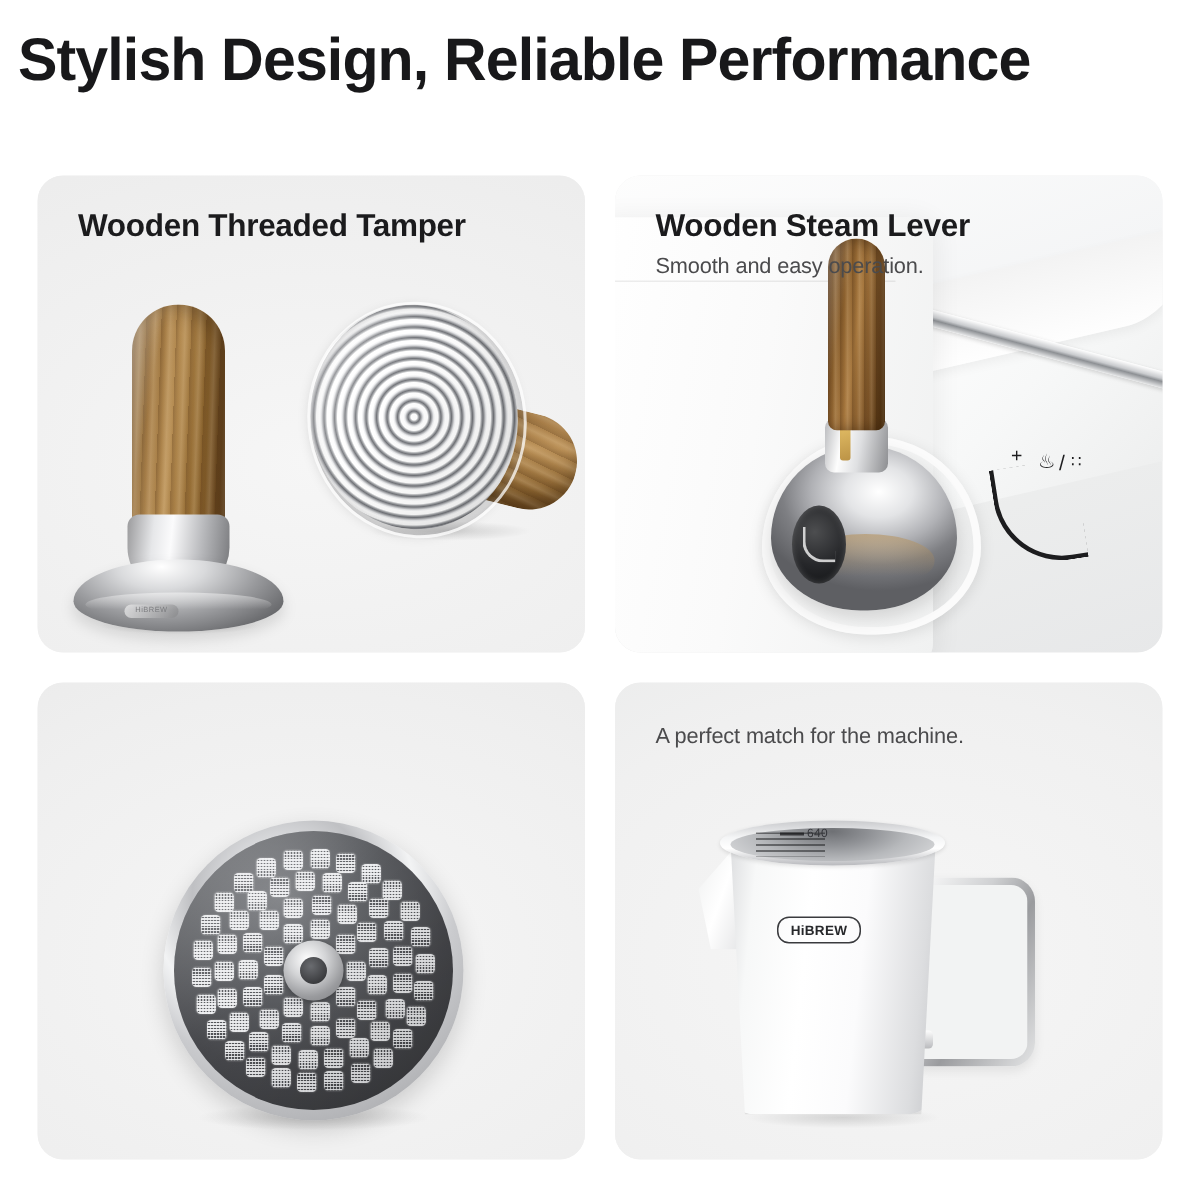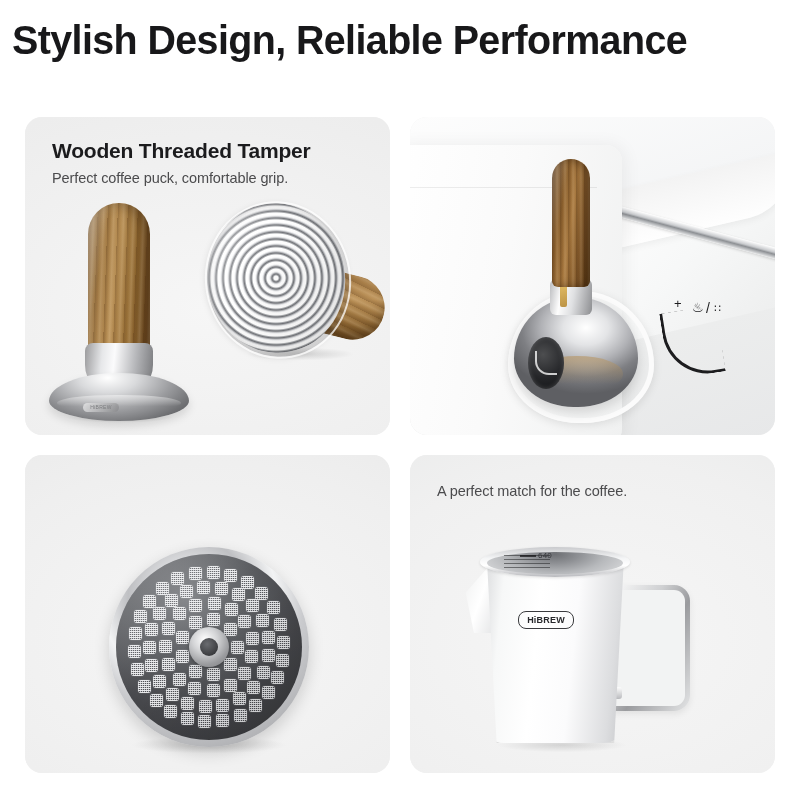--- a/index.html
+++ b/index.html
@@ -366,21 +366,20 @@
         </div>
         <div class="tamper-side">
           <div class="ts-shadow"></div>
           <div class="ts-wood"></div>
           <div class="ts-disc"></div>
           <div class="ts-rim"></div>
         </div>
       </div>
       <div class="card-text">
         <div class="card-title">Wooden Threaded Tamper</div>
-        <div class="card-sub">Perfect coffee puck, comfortable grip.</div>
       </div>
     </div>
 
     <div class="card">
       <div class="c2-bg"></div>
       <div class="art">
         <div class="c2-topface"></div>
         <div class="c2-ledge"></div>
         <div class="c2-trim"></div>
         <div class="c2-body">
@@ -393,20 +392,24 @@
           <div class="lv-collar"></div>
           <div class="lv-wood"></div>
         </div>
         <div class="c2-marks">
           <div class="mk-arc"></div>
           <div class="mk-plus">+</div>
           <div class="mk-steam">♨</div>
           <div class="mk-slash">/</div>
           <div class="mk-drops">∷</div>
         </div>
+      </div>
+      <div class="card-text">
+        <div class="card-title">Wooden Steam Lever</div>
+        <div class="card-sub">Smooth and easy operation.</div>
       </div>
     </div>
 
     <div class="card">
       <div class="c3-bg"></div>
       <div class="art">
         <div class="screen-wrap">
           <div class="sc-shadow"></div>
           <div class="sc-outer"></div>
           <div class="sc-face">
@@ -503,18 +506,18 @@
           <div class="pt-body"></div>
           <div class="pt-rim"></div>
           <div class="pt-inner"></div>
           <div class="pt-ticks"></div>
           <div class="pt-tickline"></div>
           <div class="pt-vol">640</div>
           <div class="pt-badge">HiBREW</div>
         </div>
       </div>
       <div class="card-text">
-        <div class="card-sub">A perfect match for the coffee.</div>
+        <div class="card-sub">A perfect match for the machine.</div>
       </div>
     </div>
 
   </div>
 </div>
 
 </body></html>

